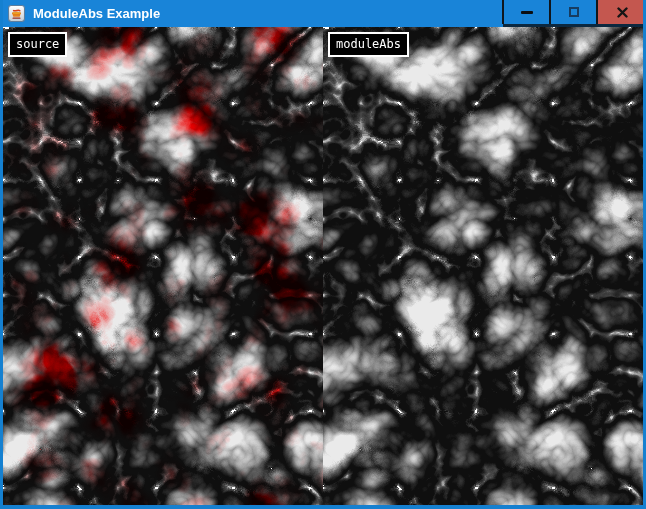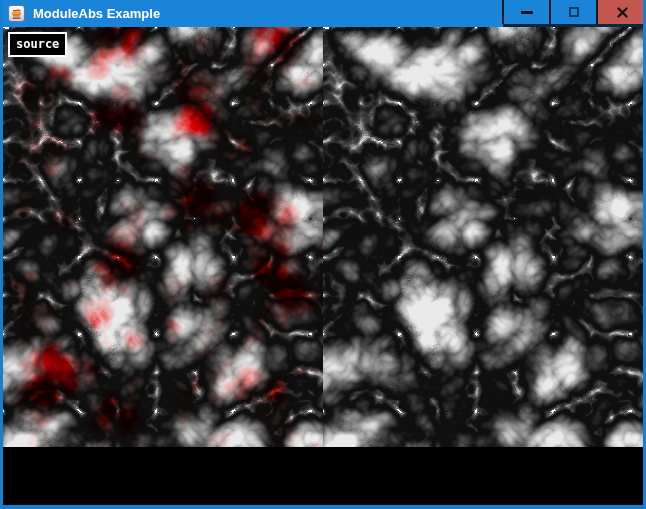--- a/index.html
+++ b/index.html
@@ -65,24 +65,23 @@
 
   
   .content {
     display: flex;
     width: 640px;
     height: 478px;
     background: #000;
   }
   .panel {
     position: relative;
-    width: 320px; height: 420px;
+    width: 320px; height: 478px;
     overflow: hidden;
     background: #000;
-    font-weight: bold;
   }
   .panel svg.noise { display: block; }
   .panel-label {
     position: absolute;
     left: 5px; top: 5px;
     background: #000000;
     color: #ffffff;
     border: 2px solid #ffffff;
     font-family: "DejaVu Sans Mono", monospace;
     font-size: 12px;
@@ -182,16 +181,17 @@
             </feComponentTransfer>
             <feComponentTransfer in="t2">
               <feFuncR type="table" tableValues="1 0.3 0.06 0.06 0.18 0.35 0.55 0.75 0.92"></feFuncR>
               <feFuncG type="table" tableValues="1 0.3 0.06 0.06 0.18 0.35 0.55 0.75 0.92"></feFuncG>
               <feFuncB type="table" tableValues="1 0.3 0.06 0.06 0.18 0.35 0.55 0.75 0.92"></feFuncB>
             </feComponentTransfer>
           </filter>
         </defs>
         <rect x="0" y="0" width="320" height="478" fill="#000000" filter="url(#fAbs)"></rect>
       </svg>
+      <div class="panel-label">moduleAbs</div>
     </div>
 
   </div>
 </div>
 
 </body></html>

